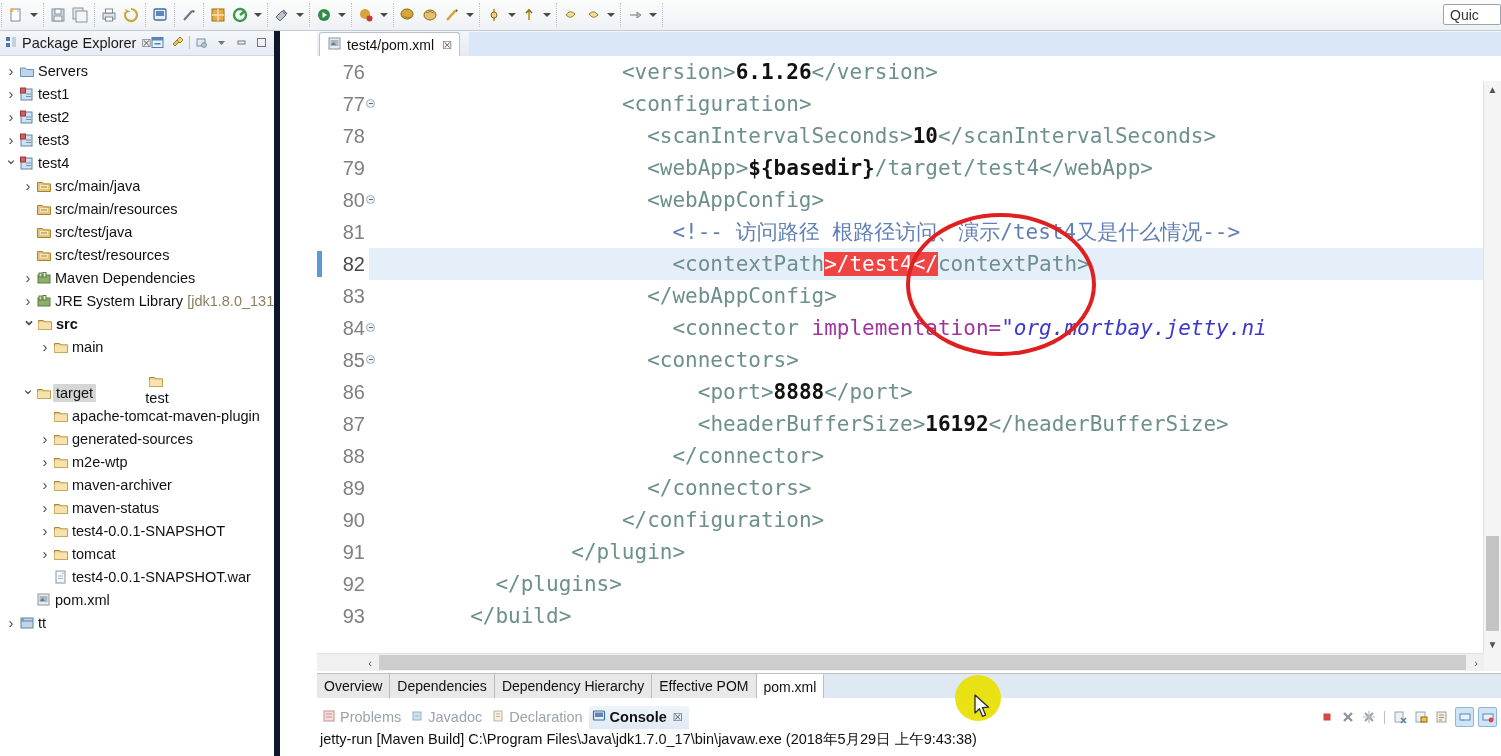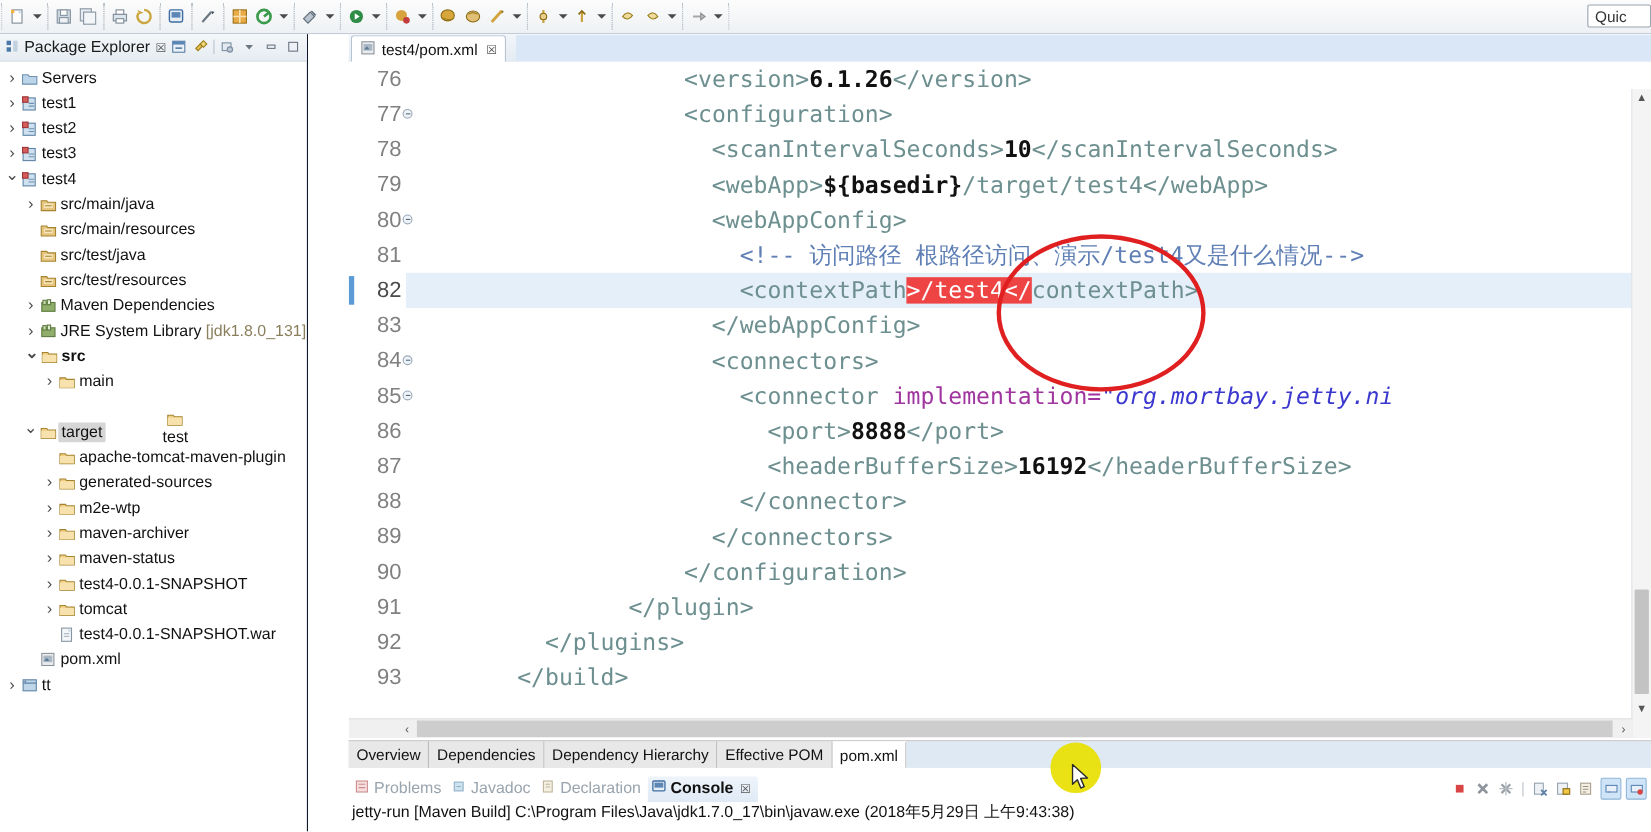--- a/index.html
+++ b/index.html
@@ -32,21 +32,21 @@
   .quickaccess{
     position:absolute;right:0px;top:4px;width:58px;height:21px;
     border:1px solid #9aa4ae;background:#fff;border-radius:2px;
     font-size:14px;color:#333;padding-left:6px;line-height:21px;overflow:hidden;
     box-sizing:border-box;
   }
 
   
   .pexp{
     position:absolute;left:0;top:31px;width:280px;height:725px;
-    background:#ffffff;border-right:1px solid #0f172a;
+    background:#ffffff;border-right:6px solid #0f172a;
     box-sizing:border-box;
   }
   .pexp-head{
     height:24px;background:linear-gradient(#f4f7fa,#e6ecf2);
     display:flex;align-items:center;position:relative;
     border-bottom:1px solid #cfd8e0;
   }
   .pexp-title{font-size:14.5px;color:#1a1a1a;margin-left:22px;white-space:nowrap;}
   .pexp-close{font-size:11px;color:#555;margin-left:5px;}
   .pexp-head .vicon{position:absolute;}
@@ -657,22 +657,22 @@
         </div>
       <div class="codearea" id="codearea">
           <div class="cline"><span>                    </span><span class="t-tag">&lt;version&gt;</span><span class="t-txt">6.1.26</span><span class="t-tag">&lt;/version&gt;</span></div>
           <div class="cline"><span>                    </span><span class="t-tag">&lt;configuration&gt;</span></div>
           <div class="cline"><span>                      </span><span class="t-tag">&lt;scanIntervalSeconds&gt;</span><span class="t-txt">10</span><span class="t-tag">&lt;/scanIntervalSeconds&gt;</span></div>
           <div class="cline"><span>                      </span><span class="t-tag">&lt;webApp&gt;</span><span class="t-txt">${basedir}</span><span class="t-tag">/target/test4</span><span class="t-tag">&lt;/webApp&gt;</span></div>
           <div class="cline"><span>                      </span><span class="t-tag">&lt;webAppConfig&gt;</span></div>
           <div class="cline"><span>                        </span><span class="t-cmt">&lt;!-- 访问路径 根路径访问、演示/test4又是什么情况--&gt;</span></div>
           <div class="cline" style="background: rgb(229, 239, 250);"><span>                        </span><span class="t-tag">&lt;contextPath</span><span class="t-sel">&gt;/test4&lt;/</span><span class="t-tag">contextPath&gt;</span></div>
           <div class="cline"><span>                      </span><span class="t-tag">&lt;/webAppConfig&gt;</span></div>
+          <div class="cline"><span>                        </span><span class="t-tag">&lt;connector </span><span class="t-attr">implementation=</span><span class="t-val">"org.mortbay.jetty.ni</span></div>
           <div class="cline"><span>                      </span><span class="t-tag">&lt;connectors&gt;</span></div>
-          <div class="cline"><span>                        </span><span class="t-tag">&lt;connector </span><span class="t-attr">implementation=</span><span class="t-val">"org.mortbay.jetty.ni</span></div>
           <div class="cline"><span>                          </span><span class="t-tag">&lt;port&gt;</span><span class="t-txt">8888</span><span class="t-tag">&lt;/port&gt;</span></div>
           <div class="cline"><span>                          </span><span class="t-tag">&lt;headerBufferSize&gt;</span><span class="t-txt">16192</span><span class="t-tag">&lt;/headerBufferSize&gt;</span></div>
           <div class="cline"><span>                        </span><span class="t-tag">&lt;/connector&gt;</span></div>
           <div class="cline"><span>                      </span><span class="t-tag">&lt;/connectors&gt;</span></div>
           <div class="cline"><span>                    </span><span class="t-tag">&lt;/configuration&gt;</span></div>
           <div class="cline"><span>                </span><span class="t-tag">&lt;/plugin&gt;</span></div>
           <div class="cline"><span>          </span><span class="t-tag">&lt;/plugins&gt;</span></div>
           <div class="cline"><span>        </span><span class="t-tag">&lt;/build&gt;</span></div>
         </div>
 

